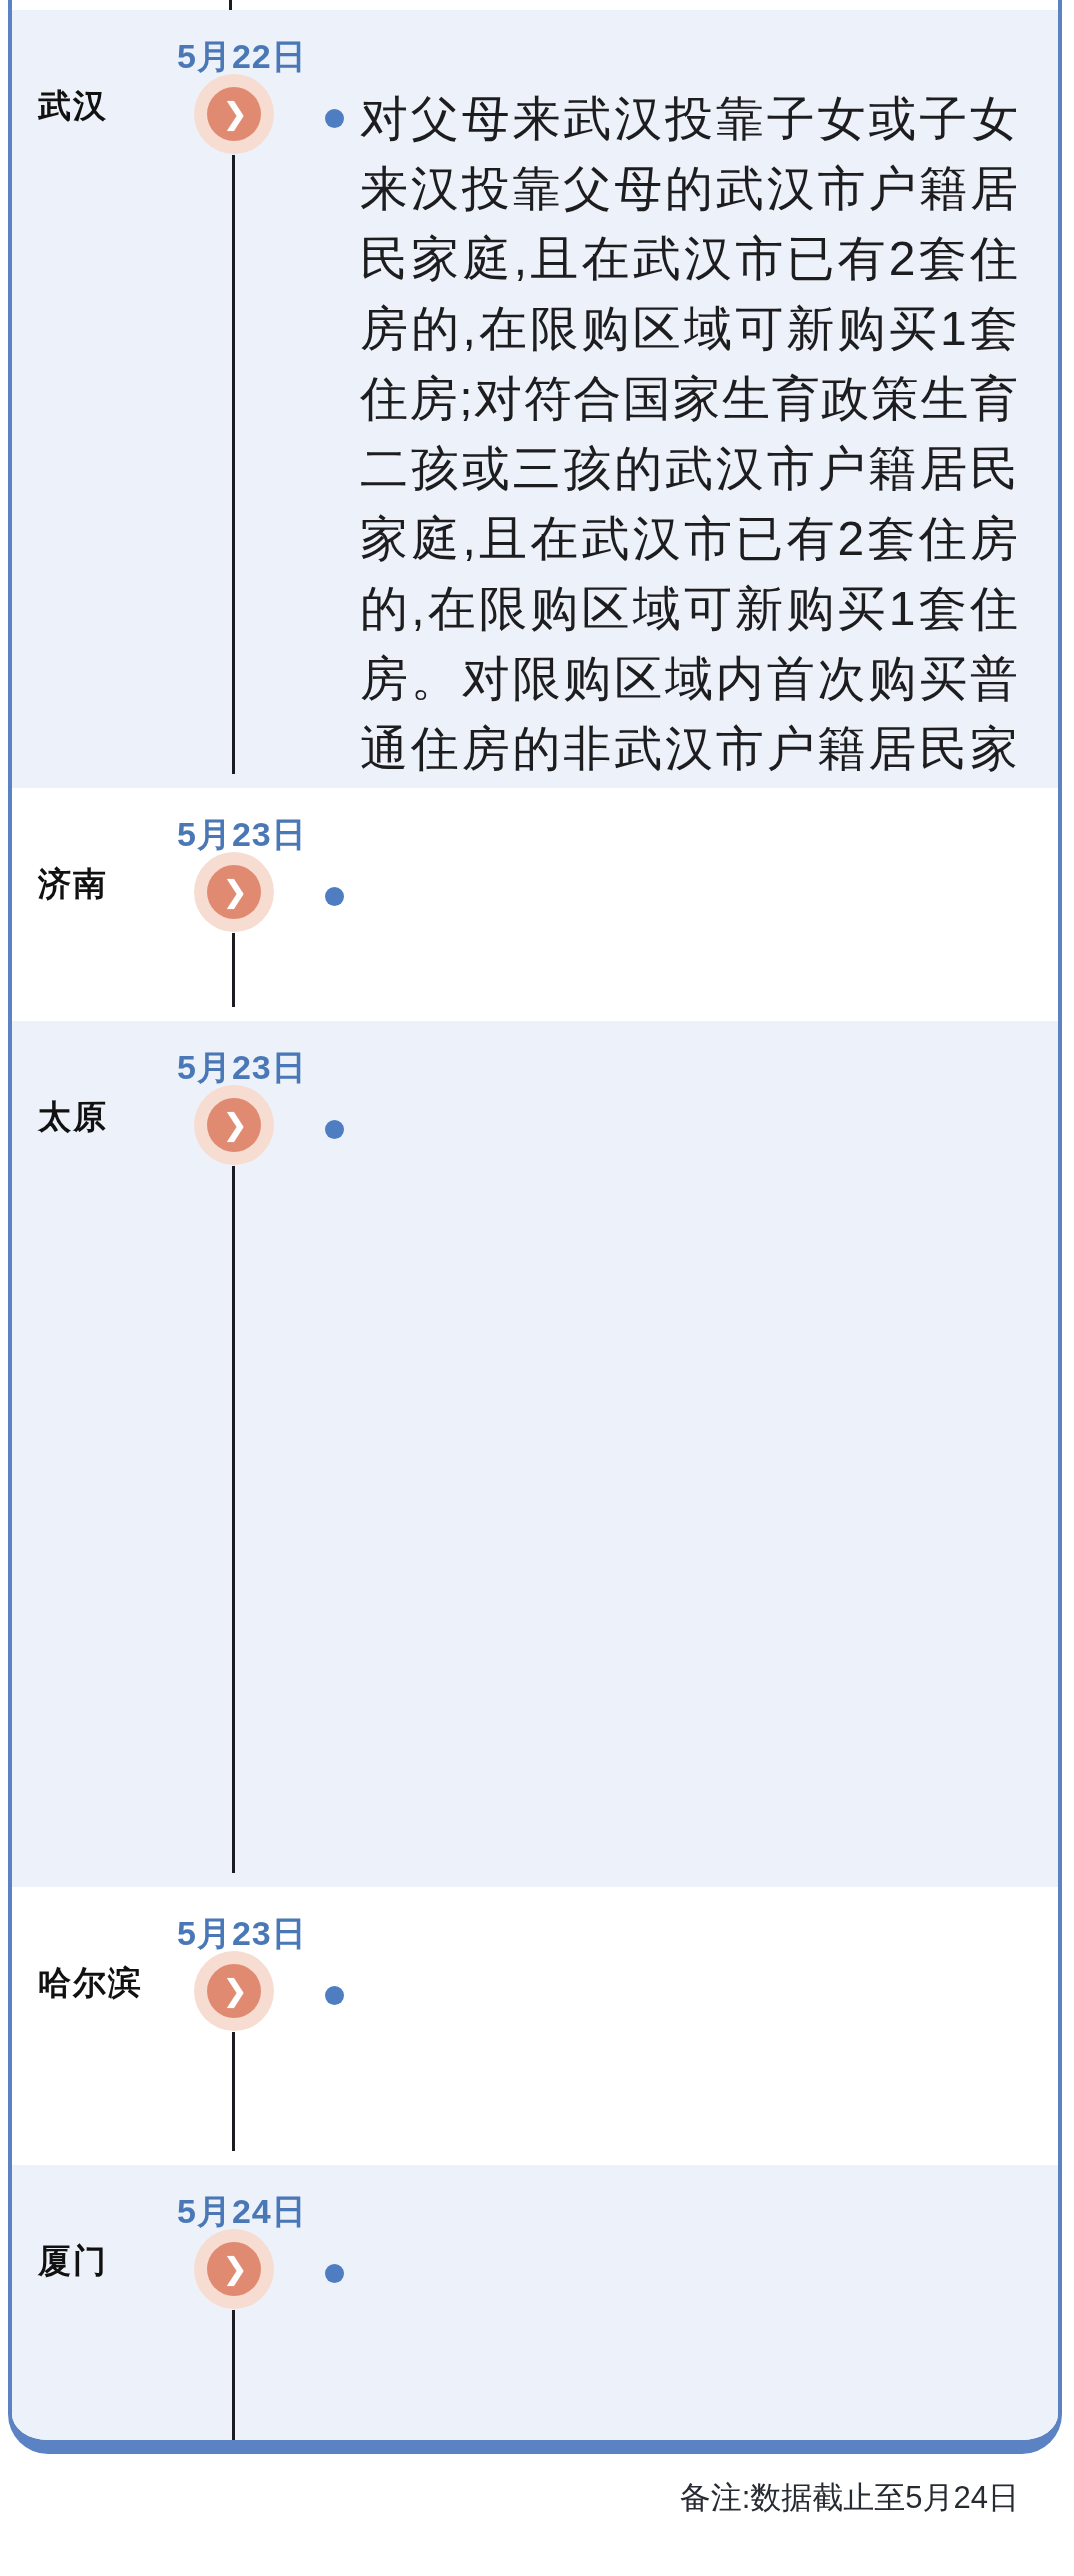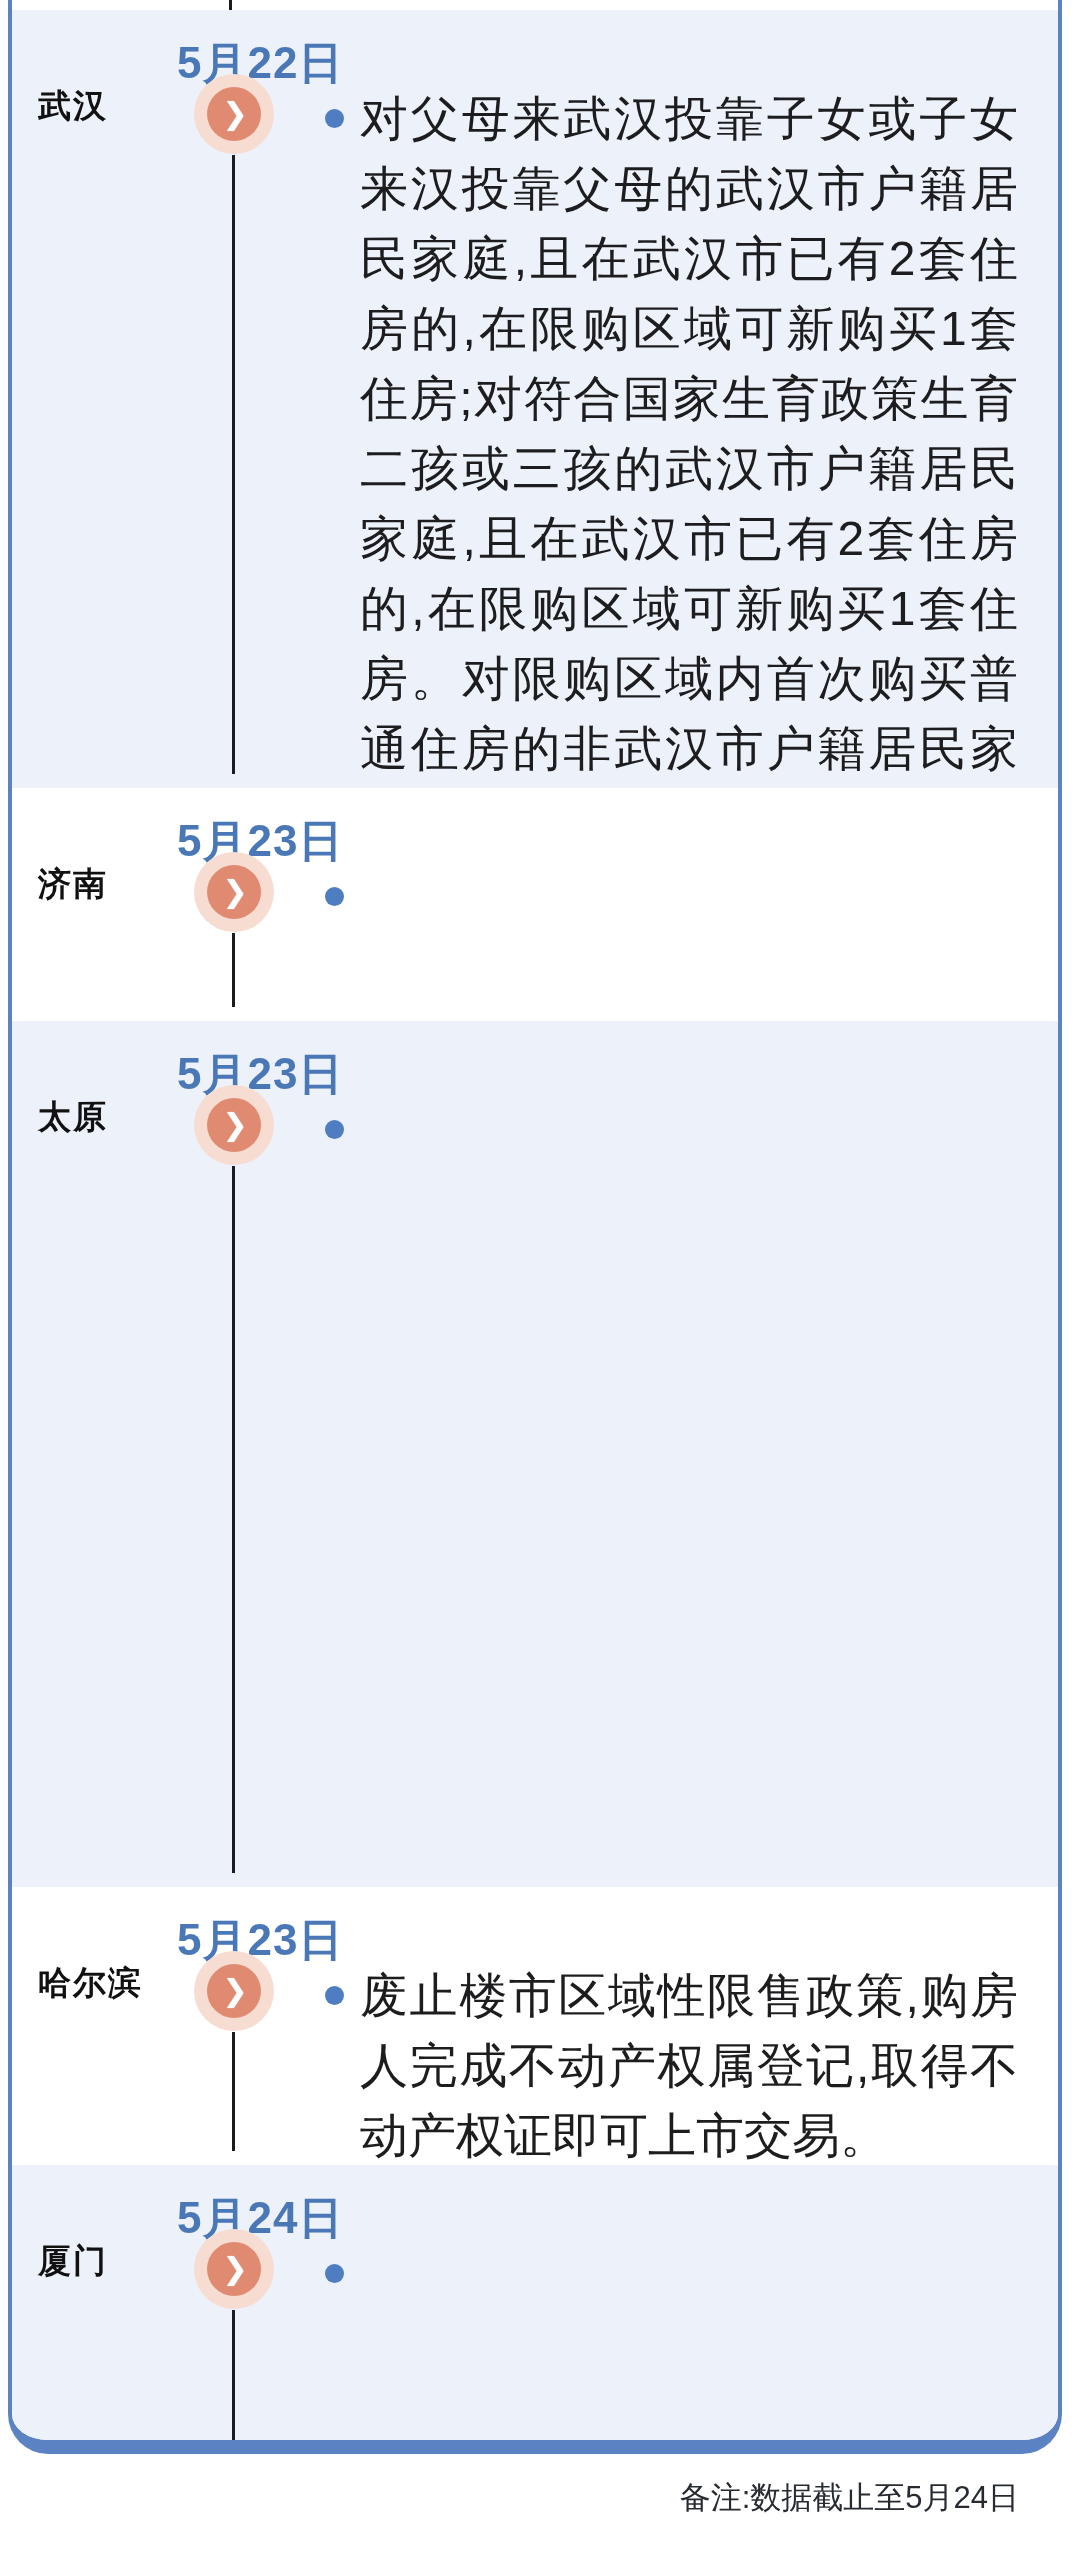--- a/index.html
+++ b/index.html
@@ -19,21 +19,21 @@
   .stub-line { position:absolute; left:217px; top:40px; width:3px; height:10px; background:#1b1b22; }
   .entry { position:relative; background:#ffffff; }
   .entry.alt { background:#edf1f9; }
   .e-0 { height:778px; }
   .e-1 { height:233px; }
   .e-2 { height:866px; }
   .e-3 { height:278px; }
   .e-4 { height:298px; }
   .date {
     position:absolute; left:165px; top:24px;
-    font-size:44px; font-weight:600; color:#4a77b6; letter-spacing:1px;
+    font-size:34px; font-weight:600; color:#4a77b6; letter-spacing:1px;
   }
   .city {
     position:absolute; left:26px; top:74px;
     font-size:33px; font-weight:700; color:#111111; letter-spacing:2px;
   }
   .halo {
     position:absolute; left:182px; top:64px; width:80px; height:80px;
     border-radius:50%; background:#f6dcd1;
     display:flex; align-items:center; justify-content:center;
   }
@@ -110,21 +110,20 @@
   <section class="entry e-3">
     <div class="date">5月23日</div>
     <div class="city">哈尔滨</div>
     <div class="halo">
       <div class="circle">
           <span>❯</span>
         </div>
     </div>
     <div class="vline"></div>
     <div class="dot"></div>
-    <p class="text">废止楼市区域性限售政策,购房人完成不动产权属登记,取得不动产权证即可上市交易。</p>
   </section>
 
   <section class="entry alt e-4">
     <div class="date">5月24日</div>
     <div class="city">厦门</div>
     <div class="halo">
       <div class="circle">
           <span>❯</span>
         </div>
     </div>

